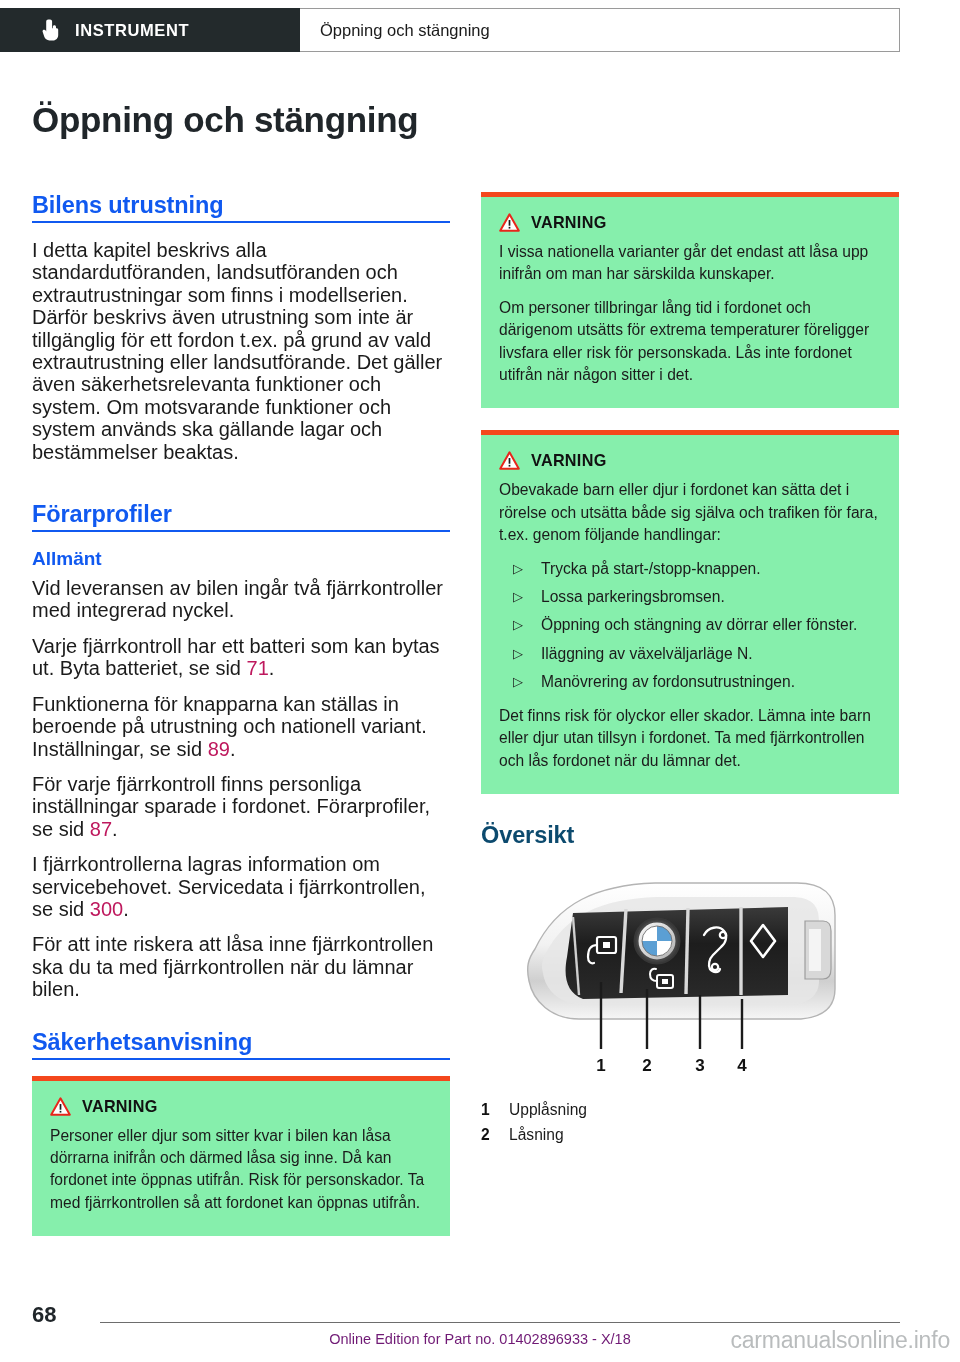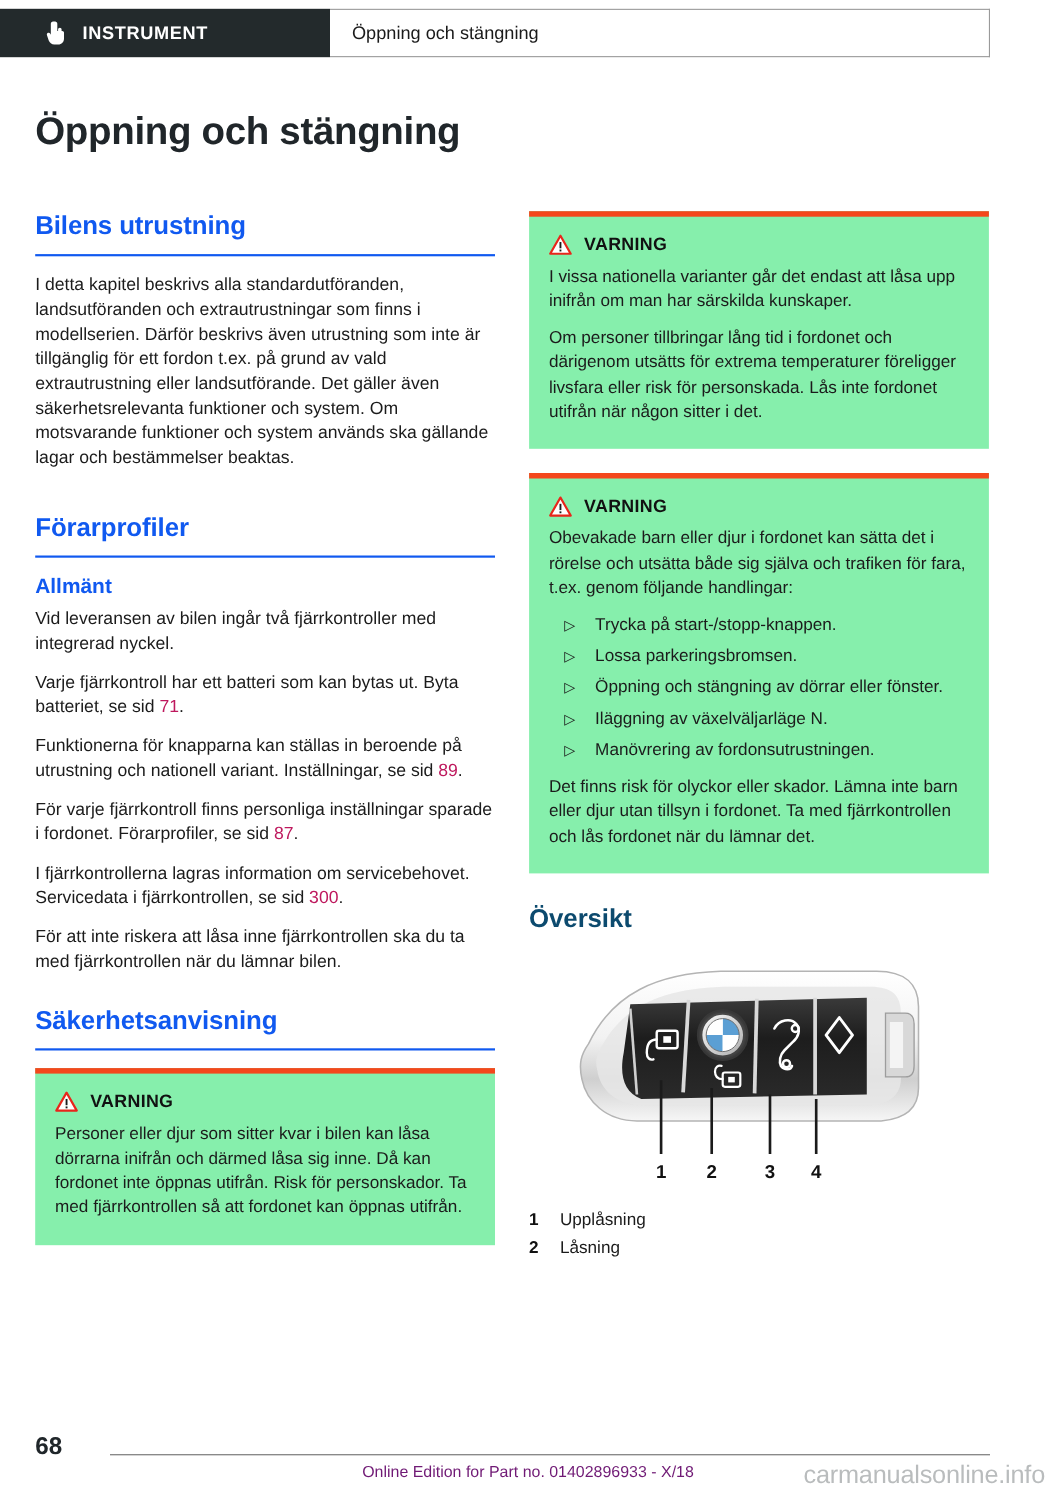--- a/index.html
+++ b/index.html
@@ -87,21 +87,21 @@
     left: 481px;
     width: 418px;
   }
 
   
   h2.sec-h1 {
     font-size: 23.5px;
     font-weight: 700;
     color: #1059f0;
     letter-spacing: -0.1px;
-    padding-bottom: 12px;
+    padding-bottom: 2px;
     border-bottom: 2px solid #1059f0;
     margin-bottom: 16px;
   }
   h3.sec-h2 {
     font-size: 19px;
     font-weight: 700;
     color: #1059f0;
     margin-bottom: 7px;
   }
   h2.sec-plain {
@@ -109,21 +109,21 @@
     font-weight: 700;
     color: #0c4a6e;
     letter-spacing: -0.1px;
     margin-bottom: 14px;
   }
   .sec-gap-top { margin-top: 38px; }
   .sec-gap-top-sm { margin-top: 28px; }
 
   
   p.body {
-    font-size: 16px;
+    font-size: 20px;
     line-height: 22.4px;
     color: #1b1b1b;
     margin-bottom: 13px;
   }
   p.body:last-child { margin-bottom: 0; }
   .xref { color: #be185d; }
 
   
   .warning {
     background: #86efac;

